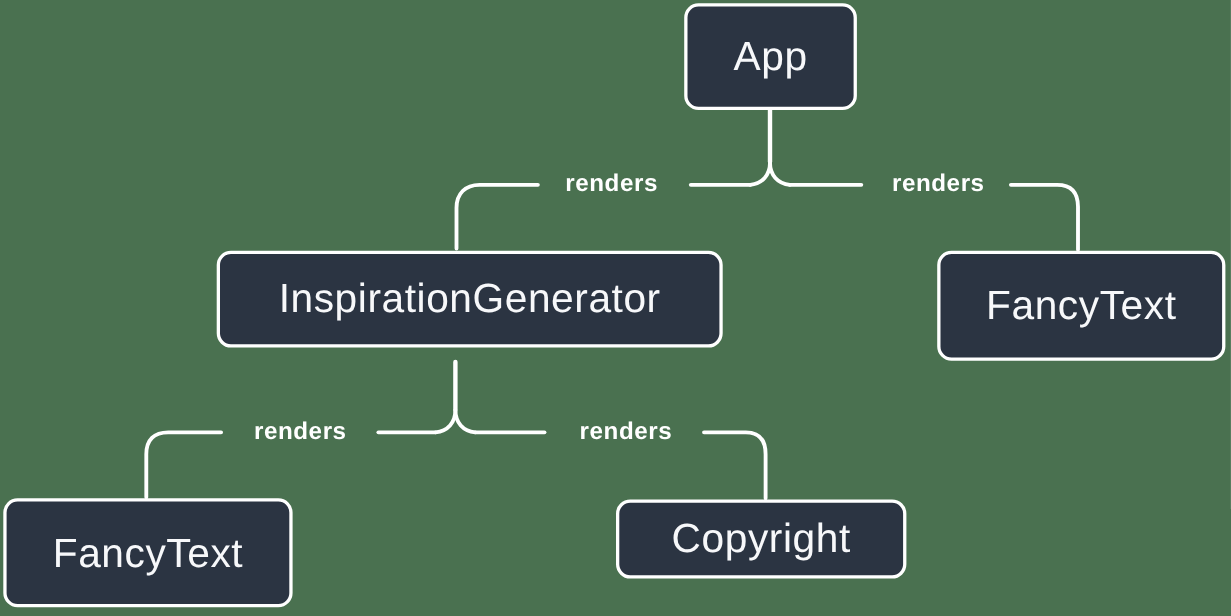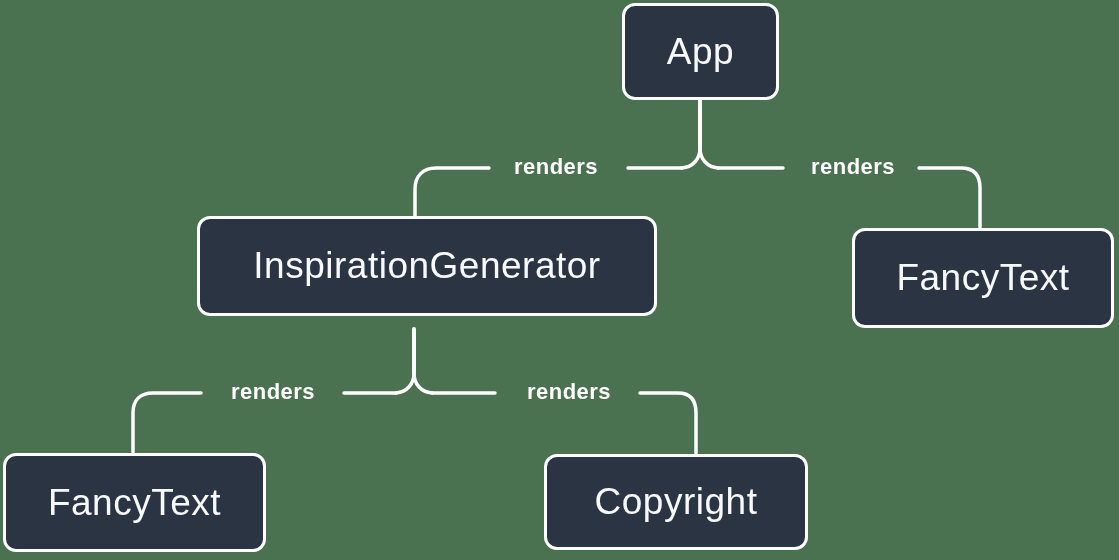--- a/index.html
+++ b/index.html
@@ -92,33 +92,33 @@
     <g>
       <path d="M 432 393 L 495 393"></path>
       <path d="M 640 393 L 678 393 C 690 393 696 400 696 413 L 696 453"></path>
     </g>
   </svg>
 
   <div class="node" style="left:622px; top:3px; width:157px; height:97px;">
     <span>App</span>
   </div>
 
-  <div class="node" style="left:197px; top:216px; width:460px; height:100px;">
+  <div class="node" style="left:197px; top:228px; width:460px; height:88px;">
     <span>InspirationGenerator</span>
   </div>
 
   <div class="node" style="left:852px; top:228px; width:262px; height:100px;">
     <span>FancyText</span>
   </div>
 
   <div class="node" style="left:3px; top:453px; width:263px; height:99px;">
     <span>FancyText</span>
   </div>
 
-  <div class="node" style="left:544px; top:454px; width:264px; height:96px;">
+  <div class="node" style="left:560px; top:454px; width:264px; height:72px;">
     <span>Copyright</span>
   </div>
 
   <span class="edge-label" style="left:556px; top:167px;">renders</span>
 
   <span class="edge-label" style="left:853px; top:167px;">renders</span>
 
   <span class="edge-label" style="left:273px; top:392px;">renders</span>
 
   <span class="edge-label" style="left:569px; top:392px;">renders</span>

